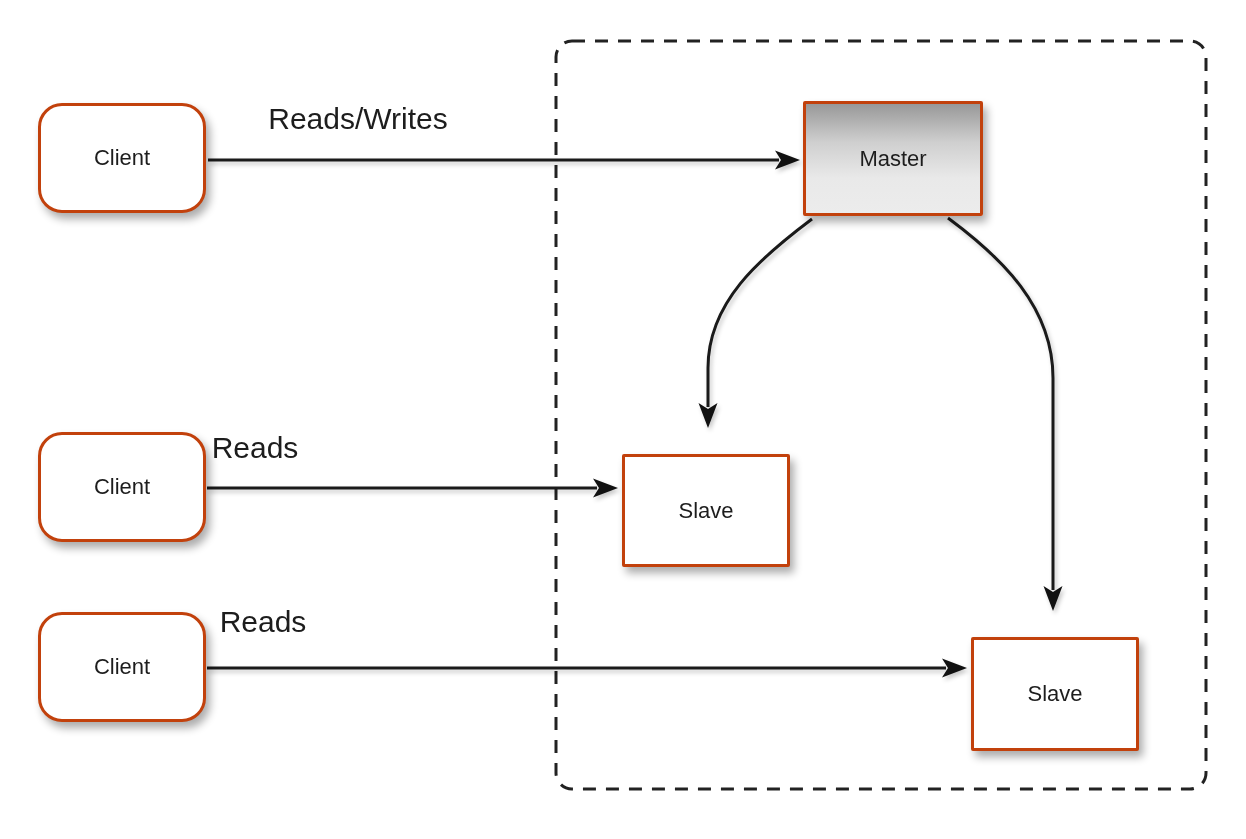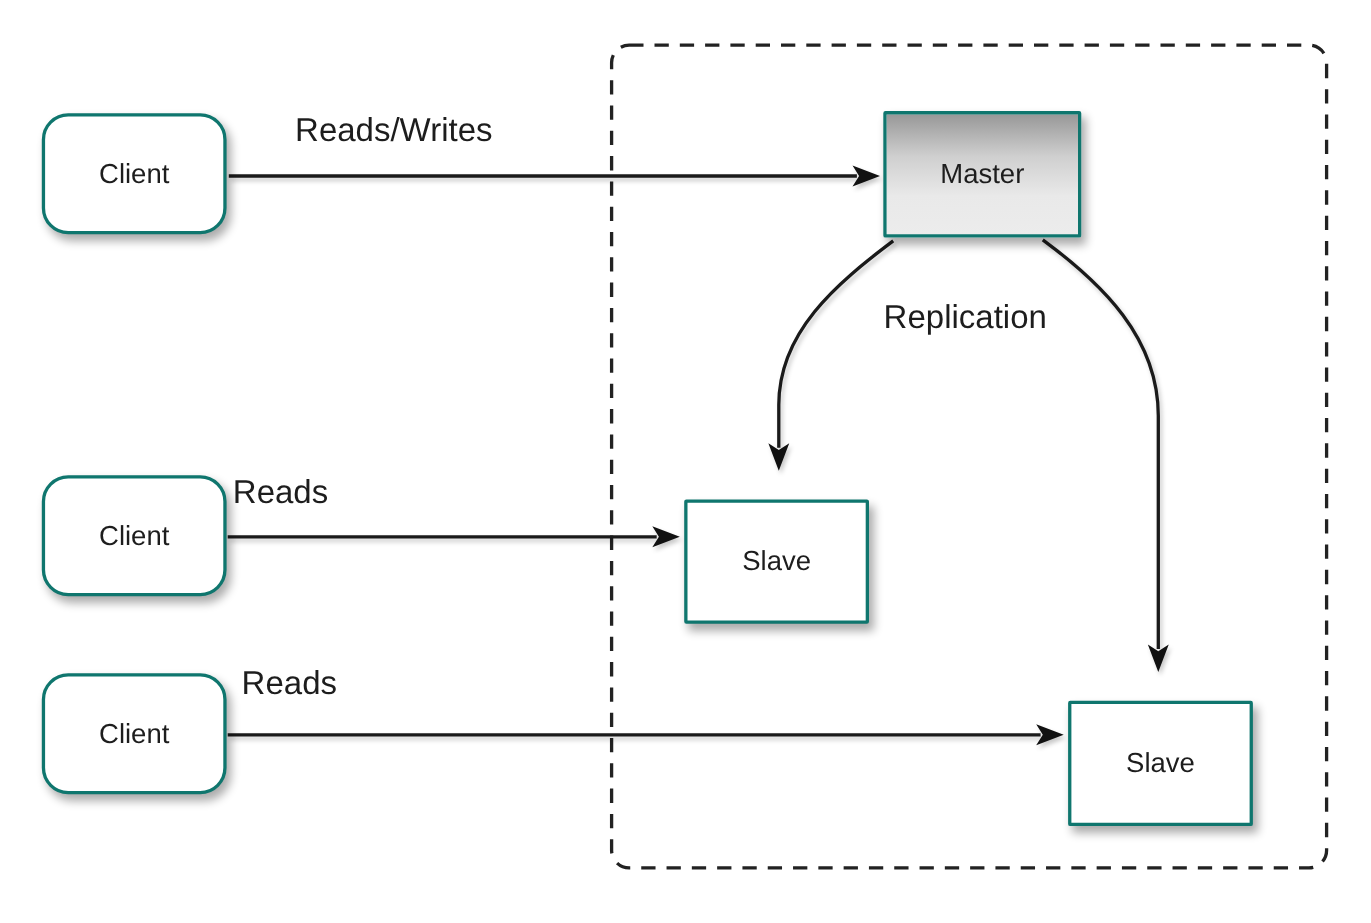--- a/index.html
+++ b/index.html
@@ -38,24 +38,24 @@
     fill: none;
     stroke: #222222;
     stroke-width: 3;
     stroke-dasharray: 13 10;
   }
   .node {
     position: absolute;
     display: flex;
     align-items: center;
     justify-content: center;
-    border: 3px solid #0f766e;
+    border: 3px solid #c2410c;
     background: #ffffff;
     color: #1d1d1d;
-    font-size: 25px;
+    font-size: 22px;
     box-shadow: 4px 6px 9px rgba(0,0,0,0.33);
     box-sizing: border-box;
   }
   .node-client {
     left: 38px;
     width: 168px;
     height: 110px;
     border-radius: 24px;
   }
   #client-1 { top: 103px; }
@@ -146,15 +146,14 @@
   <div id="slave-2" class="node node-slave">
     <span>Slave</span>
   </div>
 
   <div id="label-reads-writes" class="edge-label">Reads/Writes</div>
 
   <div id="label-reads-1" class="edge-label">Reads</div>
 
   <div id="label-reads-2" class="edge-label">Reads</div>
 
-  <div id="label-replication" class="edge-label">Replication</div>
 
 </div>
 
 </body></html>

